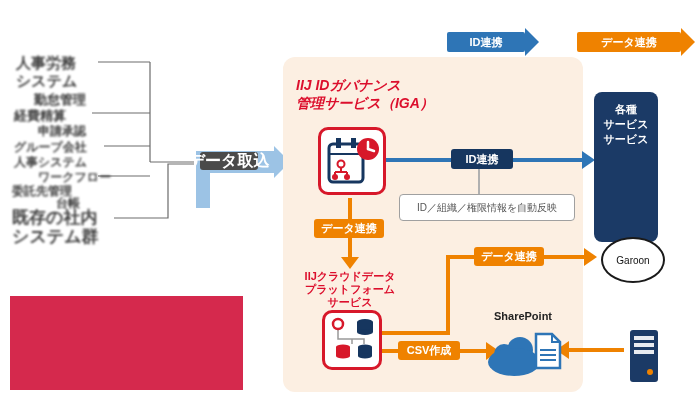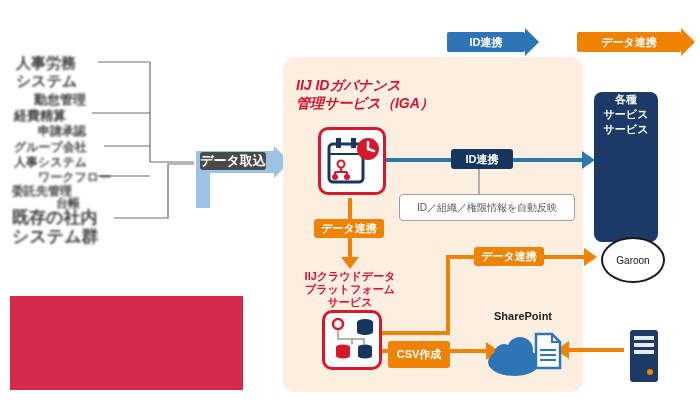--- a/index.html
+++ b/index.html
@@ -23,25 +23,25 @@
 
   
   .imp-v{left:196px;top:160px;width:14px;height:48px;background:#9cc3e5;}
   .imp-h{left:196px;top:151px;width:78px;height:22px;background:#9cc3e5;}
   .imp-head{left:274px;top:146px;width:0;height:0;border-top:16px solid transparent;
             border-bottom:16px solid transparent;border-left:16px solid #9cc3e5;}
 
   
   .badge{position:absolute;display:flex;align-items:center;justify-content:center;color:#fff;
          font-weight:bold;font-size:11px;border-radius:3px;z-index:6;white-space:nowrap;}
-  .badge.slate{background:#4a4a4a;font-size:13px;left:200px;top:152px;width:66px;height:18px;}
+  .badge.slate{background:#4a4a4a;font-size:16px;left:200px;top:152px;width:58px;height:18px;}
   .badge.navy{background:#16365f;left:451px;top:149px;width:62px;height:20px;}
   .badge.o-v{background:#ef8200;left:314px;top:219px;width:70px;height:19px;}
   .badge.o-g{background:#ef8200;left:474px;top:247px;width:70px;height:19px;}
-  .badge.o-csv{background:#ef8200;left:388px;top:341px;width:62px;height:27px;}
+  .badge.o-csv{background:#ef8200;left:398px;top:341px;width:62px;height:19px;}
 
   
   .iga-panel{left:283px;top:57px;width:300px;height:335px;background:#fcefe2;border-radius:12px;}
   .iga-title{left:296px;top:76px;color:#dc0f2d;font-weight:bold;font-size:14px;line-height:18px;z-index:2;font-style:italic;}
   .icon-box{background:#fff;border:3px solid #d7182a;border-radius:10px;box-sizing:border-box;z-index:3;}
   .iga-icon{left:318px;top:127px;width:68px;height:68px;}
   .pf-icon{left:322px;top:310px;width:60px;height:60px;}
   .pf-label{left:280px;top:270px;width:140px;text-align:center;color:#dc0f2d;
             font-weight:bold;font-size:11px;line-height:13px;z-index:2;}
 
@@ -67,21 +67,21 @@
          border-bottom:9px solid transparent;border-right:13px solid #ef8200;}
   .note-tick{left:478px;top:162px;width:2px;height:32px;background:#b0b0b0;z-index:1;}
 
   .note{left:399px;top:194px;width:174px;height:25px;background:#fff;border:1px solid #a0a0a0;
         border-radius:4px;color:#555;font-size:10px;display:flex;align-items:center;
         justify-content:center;z-index:5;white-space:nowrap;}
 
   
   .cloudbox{left:594px;top:92px;width:64px;height:150px;background:#1b3a66;border-radius:8px;
             color:#fff;font-weight:bold;font-size:11px;line-height:15px;text-align:center;
-            box-sizing:border-box;z-index:4;}
+            padding-top:10px;box-sizing:border-box;z-index:4;}
   .garoon{left:601px;top:237px;width:64px;height:46px;background:#fff;border:2px solid #1a1a1a;
           border-radius:50%;display:flex;align-items:center;justify-content:center;
           font-size:10px;font-weight:normal;color:#111;box-sizing:border-box;z-index:4;}
   .sp-label{left:478px;top:310px;width:90px;text-align:center;font-size:11px;font-weight:bold;color:#222;z-index:4;}
   .sp-cloud{left:486px;top:326px;z-index:3;}
   .server{left:624px;top:328px;z-index:4;}
 
   
   .tarrow{position:absolute;height:20px;display:flex;align-items:center;justify-content:center;
           color:#fff;font-weight:bold;font-size:11px;border-radius:2px;z-index:6;white-space:nowrap;}

